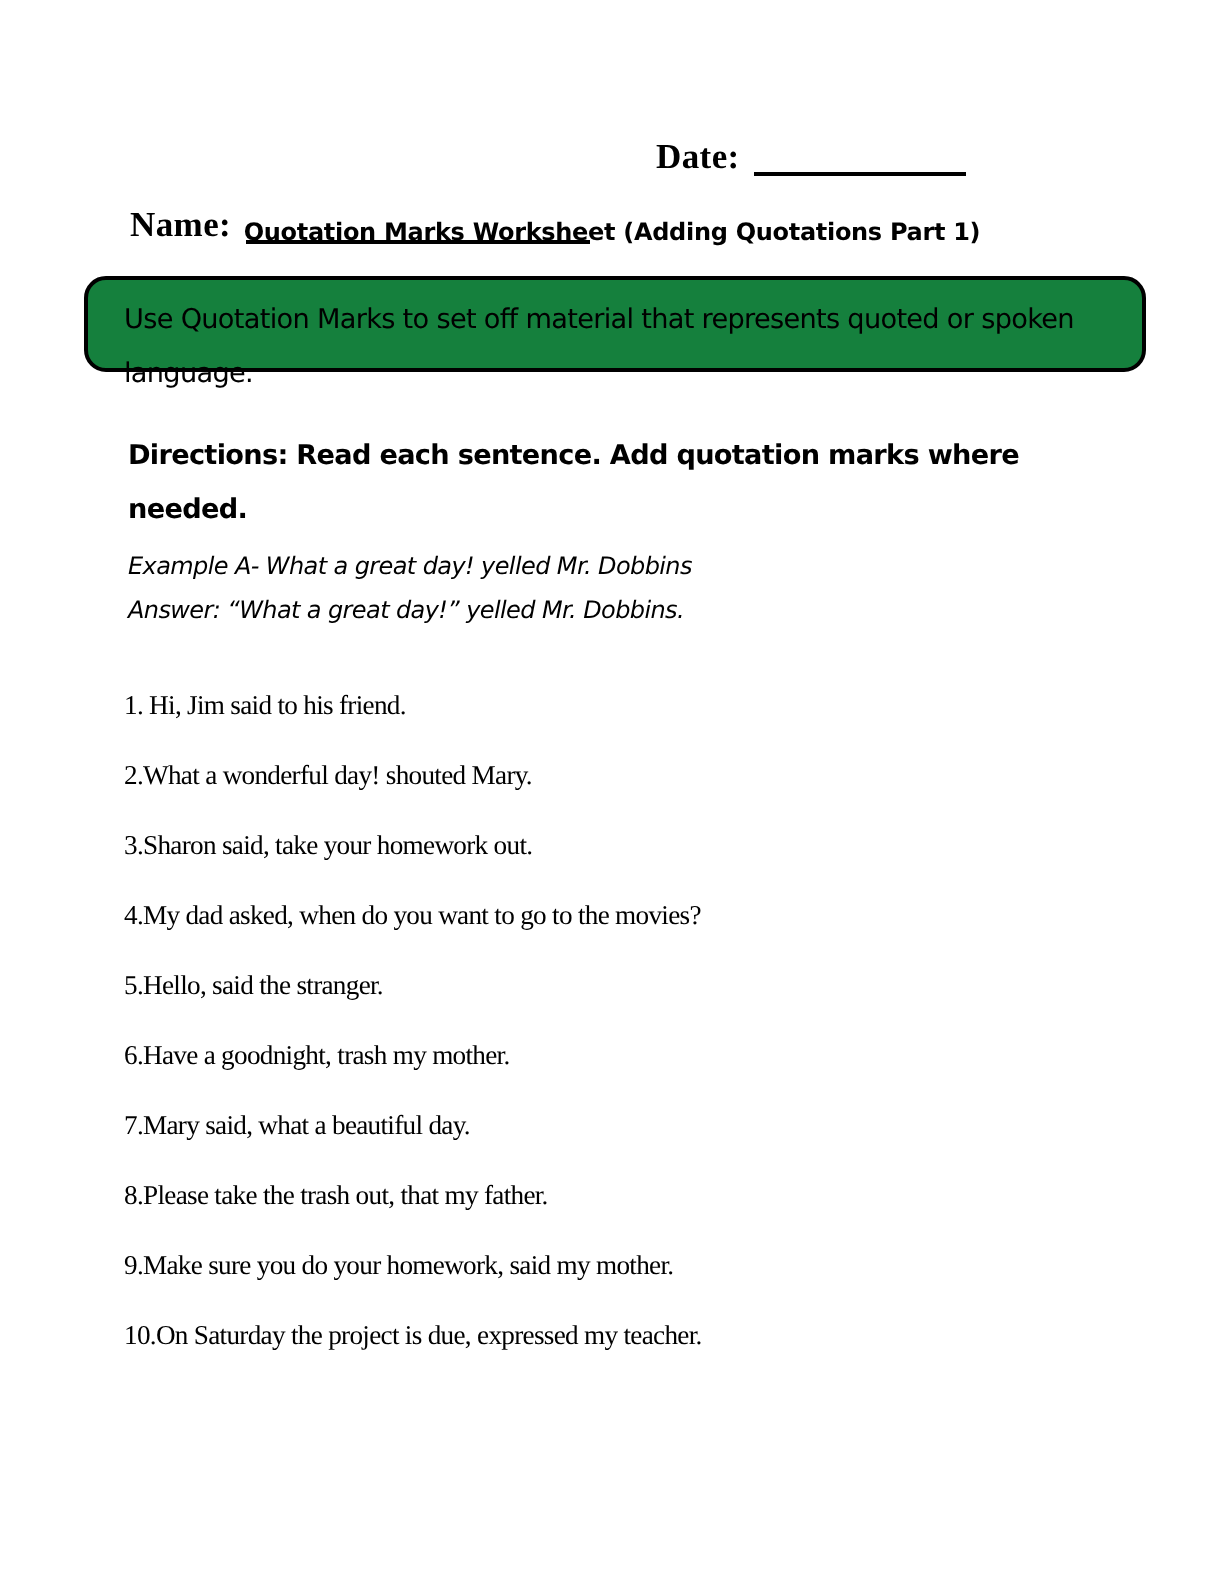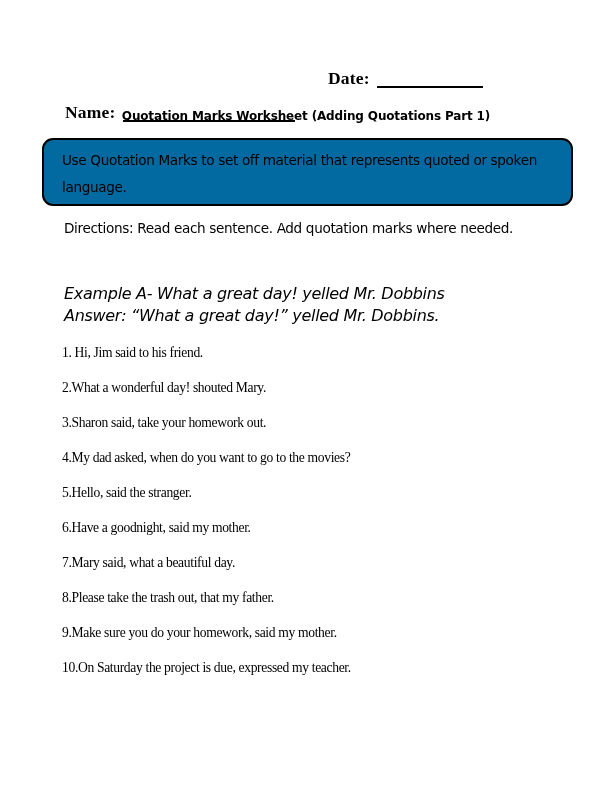--- a/index.html
+++ b/index.html
@@ -70,25 +70,25 @@
     line-height: 19px;
     letter-spacing: -0.15px;
   }
 
   
   .instruction-box {
     position: absolute;
     left: 42px;
     top: 138px;
     width: 531px;
-    height: 68px;
+    height: 48px;
     border: 2px solid #000000;
     border-radius: 11px;
     box-sizing: border-box;
-    background: #0369a1;
+    background: #15803d;
   }
   .instruction-text {
     position: absolute;
     left: 18px;
     top: 7px;
     width: 497px;
     font-family: "DejaVu Sans", sans-serif;
     font-size: 13.6px;
     line-height: 27px;
     letter-spacing: -0.35px;
@@ -98,34 +98,34 @@
   
   .directions {
     position: absolute;
     left: 64px;
     top: 215px;
     width: 470px;
     font-family: "DejaVu Sans", sans-serif;
     font-size: 13.6px;
     line-height: 27px;
     letter-spacing: -0.35px;
+    font-weight: bold;
   }
 
   
   .example-block {
     position: absolute;
     left: 64px;
     top: 272px;
     width: 480px;
     font-family: "DejaVu Sans", sans-serif;
     font-style: italic;
-    font-size: 16px;
+    font-size: 12px;
     line-height: 22px;
     letter-spacing: -0.3px;
-    margin-top: 11px;
   }
   .example-line { display: block; white-space: nowrap; }
 
   
   .question-list {
     position: absolute;
     left: 62px;
     top: 335px;
     width: 500px;
     margin: 0;
@@ -187,21 +187,21 @@
     <li class="question-item">
       <span class="q-num">3.</span><span class="q-text">Sharon said, take your homework out.</span>
     </li>
     <li class="question-item">
       <span class="q-num">4.</span><span class="q-text">My dad asked, when do you want to go to the movies?</span>
     </li>
     <li class="question-item">
       <span class="q-num">5.</span><span class="q-text">Hello, said the stranger.</span>
     </li>
     <li class="question-item">
-      <span class="q-num">6.</span><span class="q-text">Have a goodnight, said my mother.</span>
+      <span class="q-num">6.</span><span class="q-text">Have a goodnight, trash my mother.</span>
     </li>
     <li class="question-item">
       <span class="q-num">7.</span><span class="q-text">Mary said, what a beautiful day.</span>
     </li>
     <li class="question-item">
       <span class="q-num">8.</span><span class="q-text">Please take the trash out, that my father.</span>
     </li>
     <li class="question-item">
       <span class="q-num">9.</span><span class="q-text">Make sure you do your homework, said my mother.</span>
     </li>

